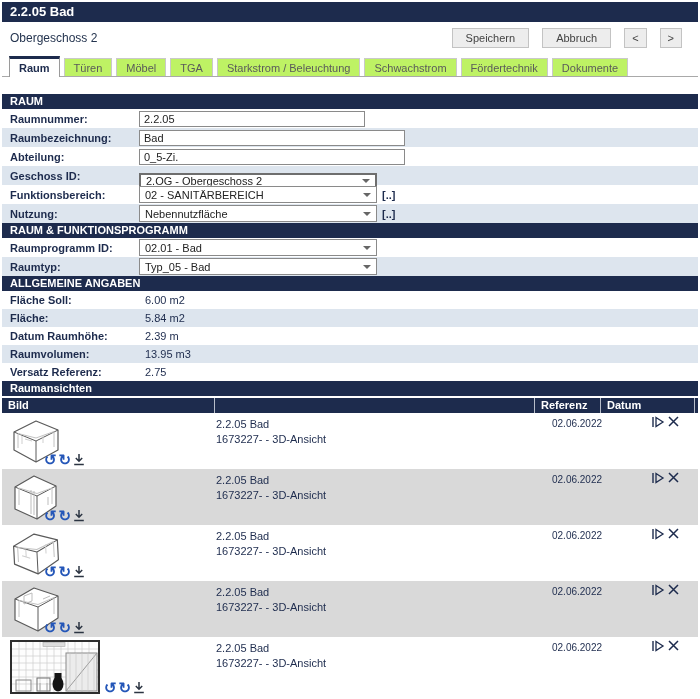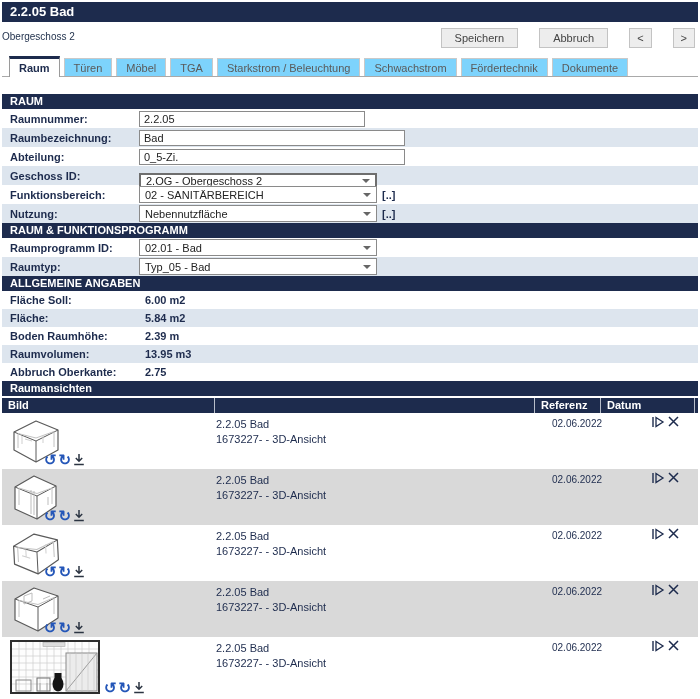--- a/index.html
+++ b/index.html
@@ -14,55 +14,55 @@
 
   
   .titlebar {
     margin-top:2px; background:#1d2b4d; color:#fff;
     height:20px; line-height:20px; padding-left:8px;
     font-size:13px; font-weight:bold;
   }
 
   
   .subbar { position:relative; height:35px; }
-  .breadcrumb { position:absolute; left:0; top:9px; font-size:10px; color:#24344f; }
-  .actions { position:absolute; right:3px; top:6px; display:flex; gap:21px;border-radius:8px; }
+  .breadcrumb { position:absolute; left:8px; top:9px; font-size:12px; color:#24344f; }
+  .actions { position:absolute; right:16px; top:6px; display:flex; gap:13px;border-radius:8px; }
   .btn {
     background:#ededed; border:1px solid #c3c3c3; color:#444;
     font-size:11px; height:20px; padding:0 13px;
     display:flex; align-items:center; cursor:pointer;
     font-family:"Liberation Sans", sans-serif;
   }
   .btn.nav { padding:0 7px; }
 
   
   .tabs { display:flex; gap:4px; padding-left:7px; border-bottom:1px solid #a9a9a9; height:20px; align-items:flex-end; }
   .tab {
-    background:#7dd3fc; border:1px solid #c9c9c9; border-bottom:none;
+    background:#bef264; border:1px solid #c9c9c9; border-bottom:none;
     color:#5a5a5a; padding:3px 9px 2px; white-space:nowrap; cursor:pointer;
   }
   .tab.active {
     background:#fff; border-color:#9a9a9a; border-top:3px solid #1d2b4d;
     font-weight:bold; color:#1d2b4d; margin-bottom:-1px; padding-bottom:3px;
   }
 
   .content { margin-top:17px; }
 
   
   .sec-h {
     background:#1d2b4d; color:#fff; font-weight:bold;
     height:15px; line-height:15px; padding-left:8px;
   }
 
   
   .frow { display:flex; align-items:center; height:19px; }
   .frow.alt { background:#dde5ee; }
   .frow.ro { height:18px; }
   .flabel { width:137px; padding-left:8px; font-weight:bold; color:#1d2b4d; flex:none; }
-  .rvalue { font-weight:bold; color:#1d2b4d;padding-left:6px; }
+  .rvalue { font-weight:normal; color:#1d2b4d;padding-left:6px; }
 
   input.tinput {
     height:16px; border:1px solid #8a8a8a; background:#fff;
     font-size:11px; padding:0 4px; color:#222;
     font-family:"Liberation Sans", sans-serif;
   }
   .w-narrow { width:226px; }
   .w-wide { width:266px; }
 
   .selectbox {
@@ -192,29 +192,29 @@
 
     <div class="frow ro">
       <div class="flabel">Fläche Soll:</div>
       <div class="rvalue">6.00 m2</div>
     </div>
     <div class="frow ro alt">
       <div class="flabel">Fläche:</div>
       <div class="rvalue">5.84 m2</div>
     </div>
     <div class="frow ro">
-      <div class="flabel">Boden Raumhöhe:</div>
+      <div class="flabel">Datum Raumhöhe:</div>
       <div class="rvalue">2.39 m</div>
     </div>
     <div class="frow ro alt">
       <div class="flabel">Raumvolumen:</div>
       <div class="rvalue">13.95 m3</div>
     </div>
     <div class="frow ro">
-      <div class="flabel">Abbruch Oberkante:</div>
+      <div class="flabel">Versatz Referenz:</div>
       <div class="rvalue">2.75</div>
     </div>
 
     <div class="sec-h">Raumansichten</div>
 
     <div class="t-head">
       <div class="c c-bild">Bild</div>
       <div class="c c-main"></div>
       <div class="c c-ref">Referenz</div>
       <div class="c c-datum">Datum</div>

